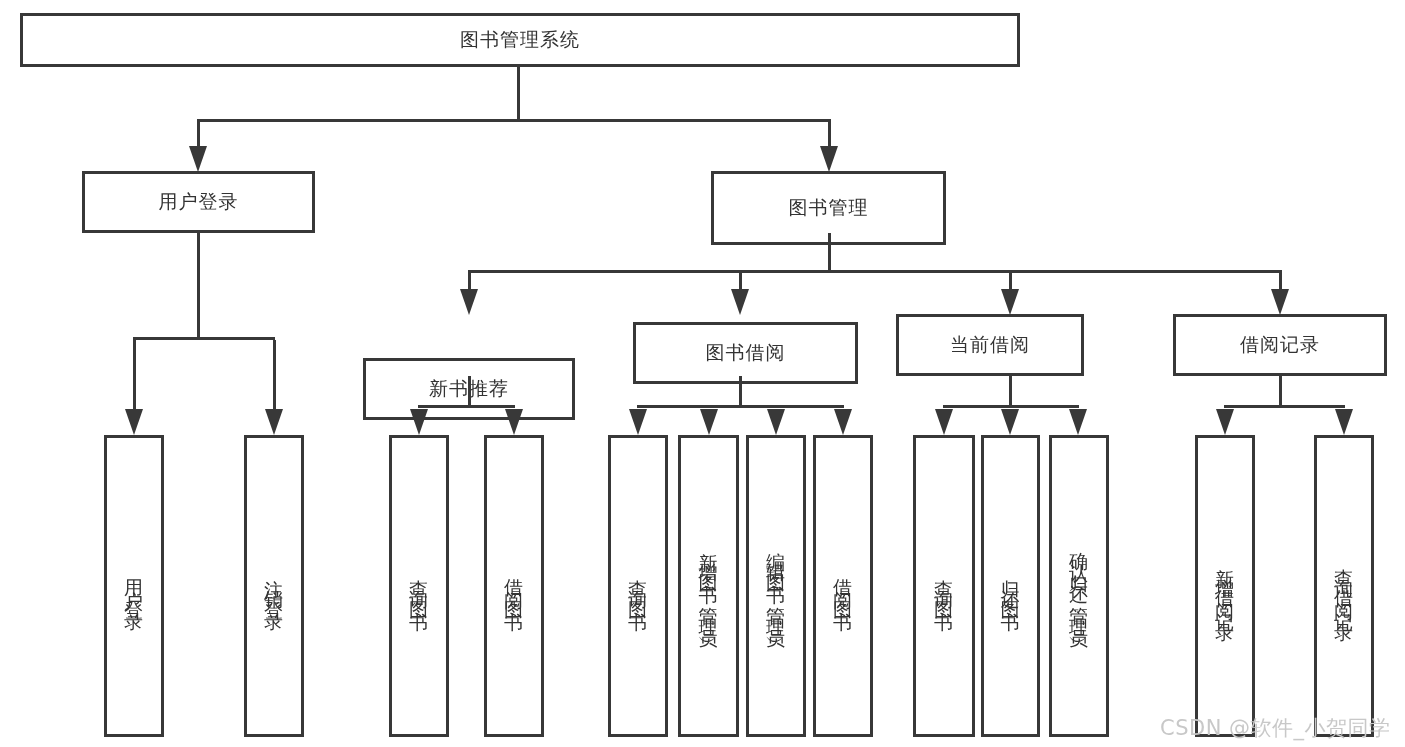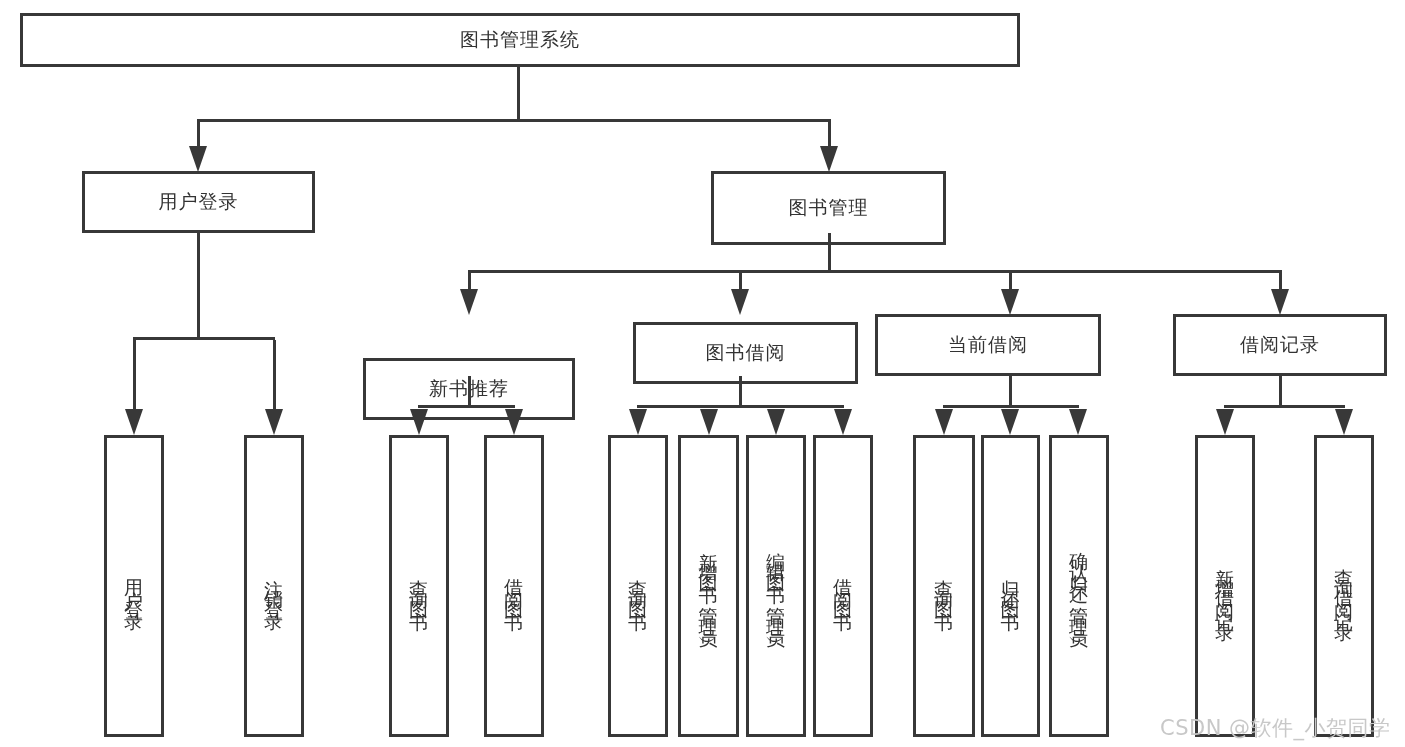--- a/index.html
+++ b/index.html
@@ -58,21 +58,21 @@
   <div class="arrow" style="left:469px;top:289px;"></div>
   <div class="vl" style="left:740px;top:273px;height:18px;"></div>
   <div class="arrow" style="left:740px;top:289px;"></div>
   <div class="vl" style="left:1010px;top:273px;height:18px;"></div>
   <div class="arrow" style="left:1010px;top:289px;"></div>
   <div class="vl" style="left:1280px;top:273px;height:18px;"></div>
   <div class="arrow" style="left:1280px;top:289px;"></div>
 
   <div class="box" style="left:363px;top:314px;width:212px;height:62px;margin-top:44px;">新书推荐</div>
   <div class="box" style="left:633px;top:314px;width:225px;height:62px;margin-top:8px;">图书借阅</div>
-  <div class="box" style="left:875px;top:314px;width:226px;height:62px;">当前借阅</div>
+  <div class="box" style="left:896px;top:314px;width:188px;height:62px;">当前借阅</div>
   <div class="box" style="left:1173px;top:314px;width:214px;height:62px;">借阅记录</div>
 
   <div class="vl" style="left:469px;top:376px;height:32px;"></div>
   <div class="hl" style="left:418px;top:405px;width:97px;"></div>
   <div class="arrow" style="left:419px;top:409px;"></div>
   <div class="arrow" style="left:514px;top:409px;"></div>
 
   <div class="vl" style="left:740px;top:376px;height:32px;"></div>
   <div class="hl" style="left:637px;top:405px;width:207px;"></div>
   <div class="arrow" style="left:638px;top:409px;"></div>

